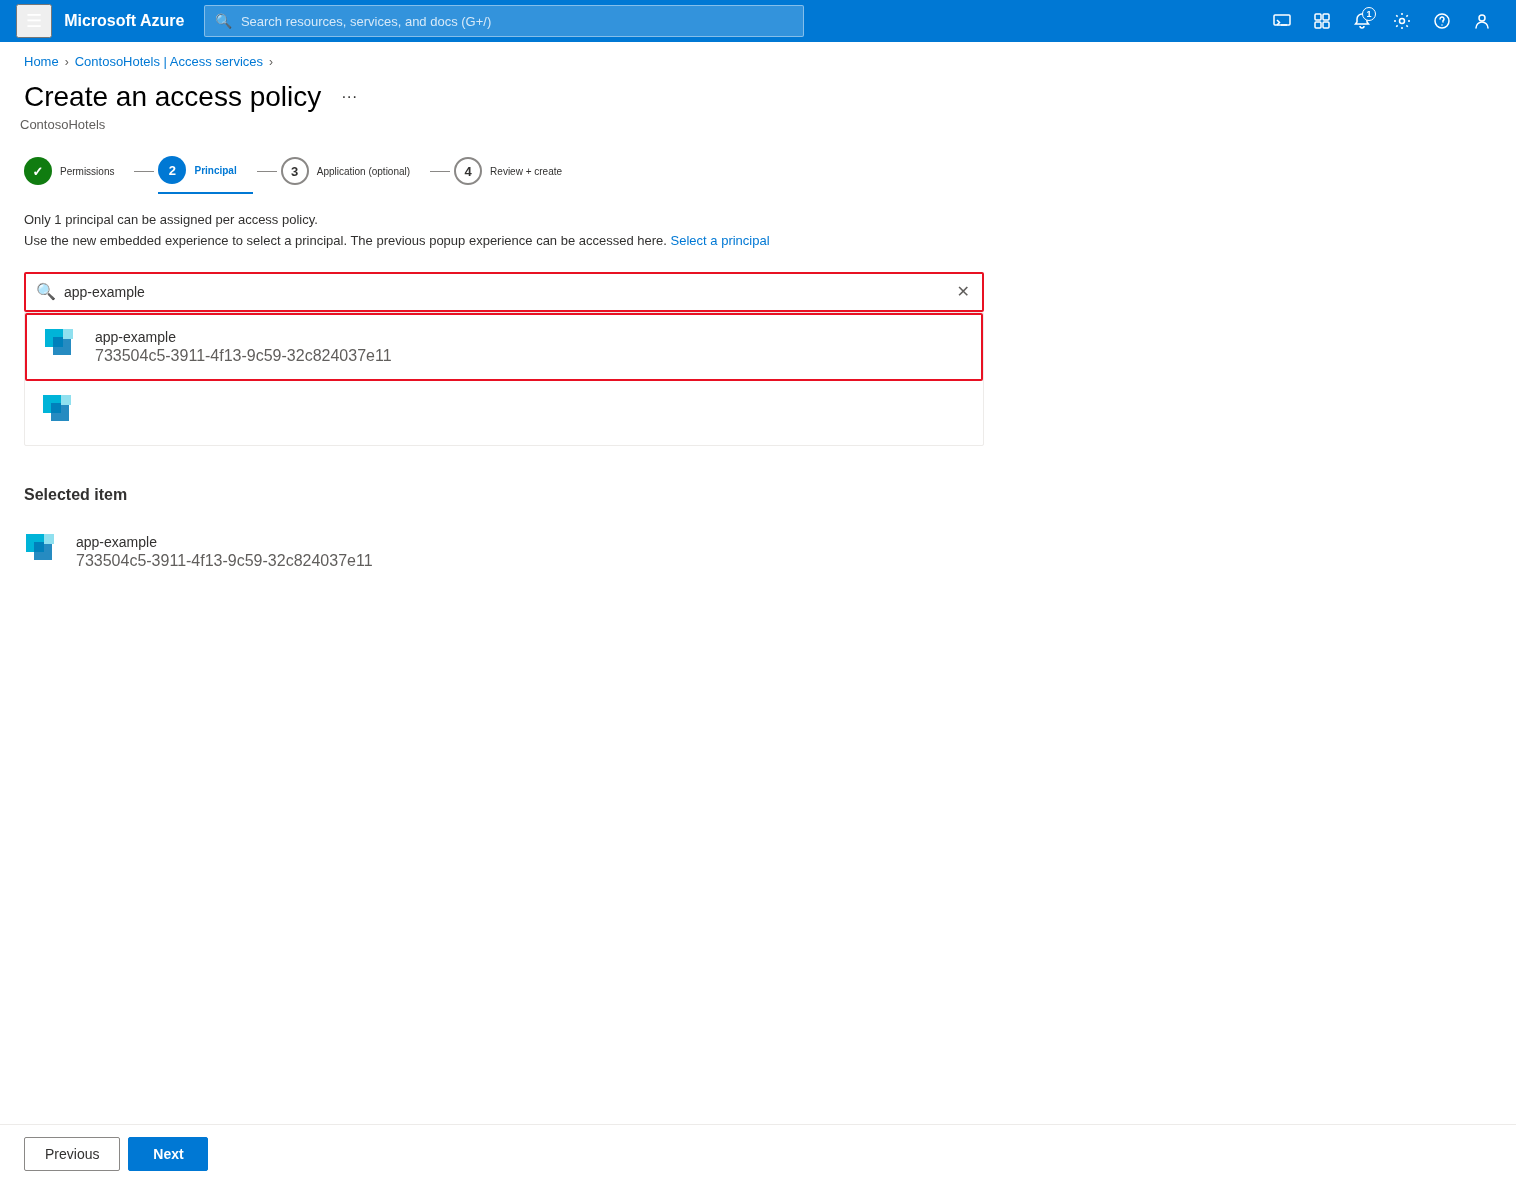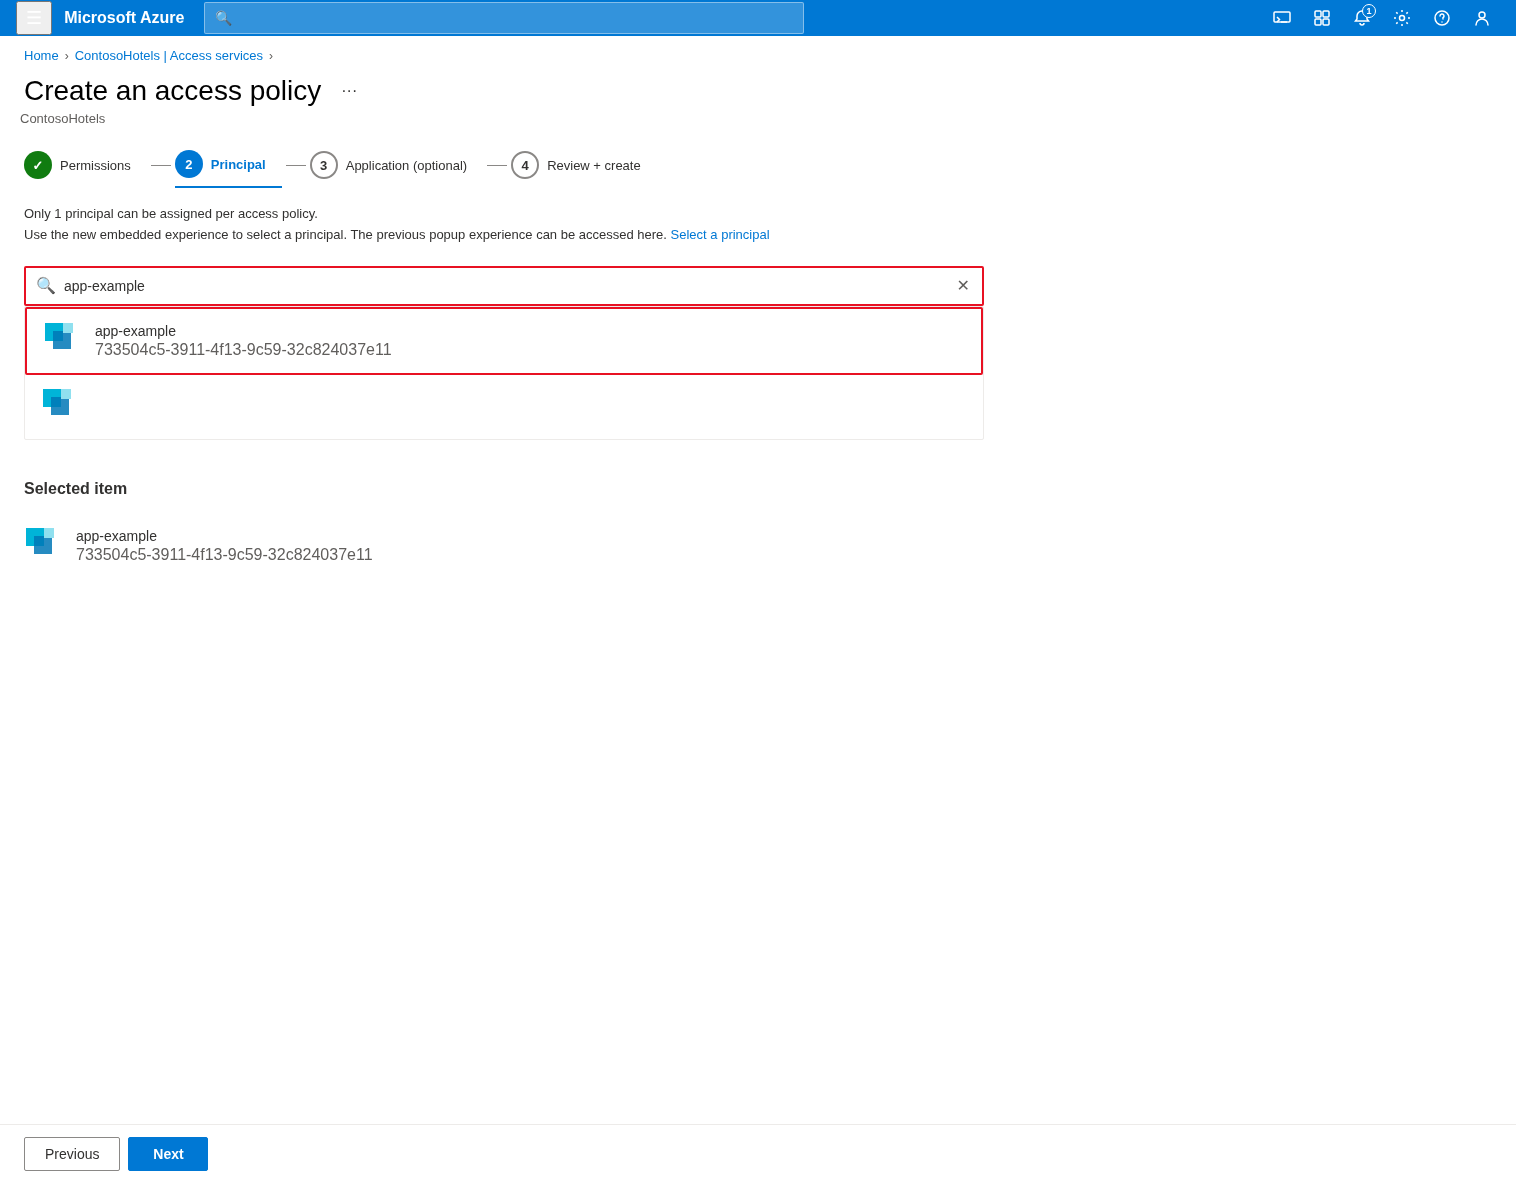--- a/index.html
+++ b/index.html
@@ -1,21 +1,21 @@
 <!DOCTYPE html>
 <html><head>
   <meta charset="utf-8">
   <style>
     * { box-sizing: border-box; margin: 0; padding: 0; }
     body { font-family: 'Segoe UI', Arial, sans-serif; font-size: 14px; color: #323130; background: #fff; }
 
     
     .topnav {
       background: #0078d4;
-      height: 36px;
+      height: 42px;
       display: flex;
       align-items: center;
       padding: 0 16px;
       gap: 12px;
     }
     .topnav-hamburger {
       color: #fff;
       font-size: 18px;
       cursor: pointer;
       padding: 4px 8px;
@@ -160,21 +160,21 @@
     .wizard-step-circle.current {
       background: #0078d4;
       color: #fff;
     }
     .wizard-step-circle.pending {
       background: #fff;
       color: #323130;
       border: 2px solid #8a8886;
     }
     .wizard-step-label {
-      font-size: 13px;
+      font-size: 10px;
       color: #323130;
     }
     .wizard-step.active .wizard-step-label { font-weight: 700; color: #0078d4; }
 
     
     .content {
       padding: 0 24px;
     }
     .info-text {
       font-size: 13px;
@@ -324,20 +324,21 @@
     }
   </style>
 </head>
 <body>
 
 <nav class="topnav">
   <button class="topnav-hamburger">☰</button>
   <span class="topnav-logo">Microsoft Azure</span>
   <div class="topnav-search">
     <span class="topnav-search-icon">🔍</span>
+    <input type="text" placeholder="Search resources, services, and docs (G+/)" style="">
   </div>
   <div class="topnav-icons">
     <button class="topnav-icon-btn">
       <svg width="18" height="18" viewBox="0 0 18 18" fill="white">
           <rect x="1" y="3" width="16" height="10" rx="1" fill="none" stroke="white" stroke-width="1.5"></rect>
           <path d="M4 8l2.5 2.5L4 13" stroke="white" stroke-width="1.5" fill="none"></path>
           <line x1="8" y1="13" x2="14" y2="13" stroke="white" stroke-width="1.5"></line>
         </svg>
     </button>
     <button class="topnav-icon-btn">

